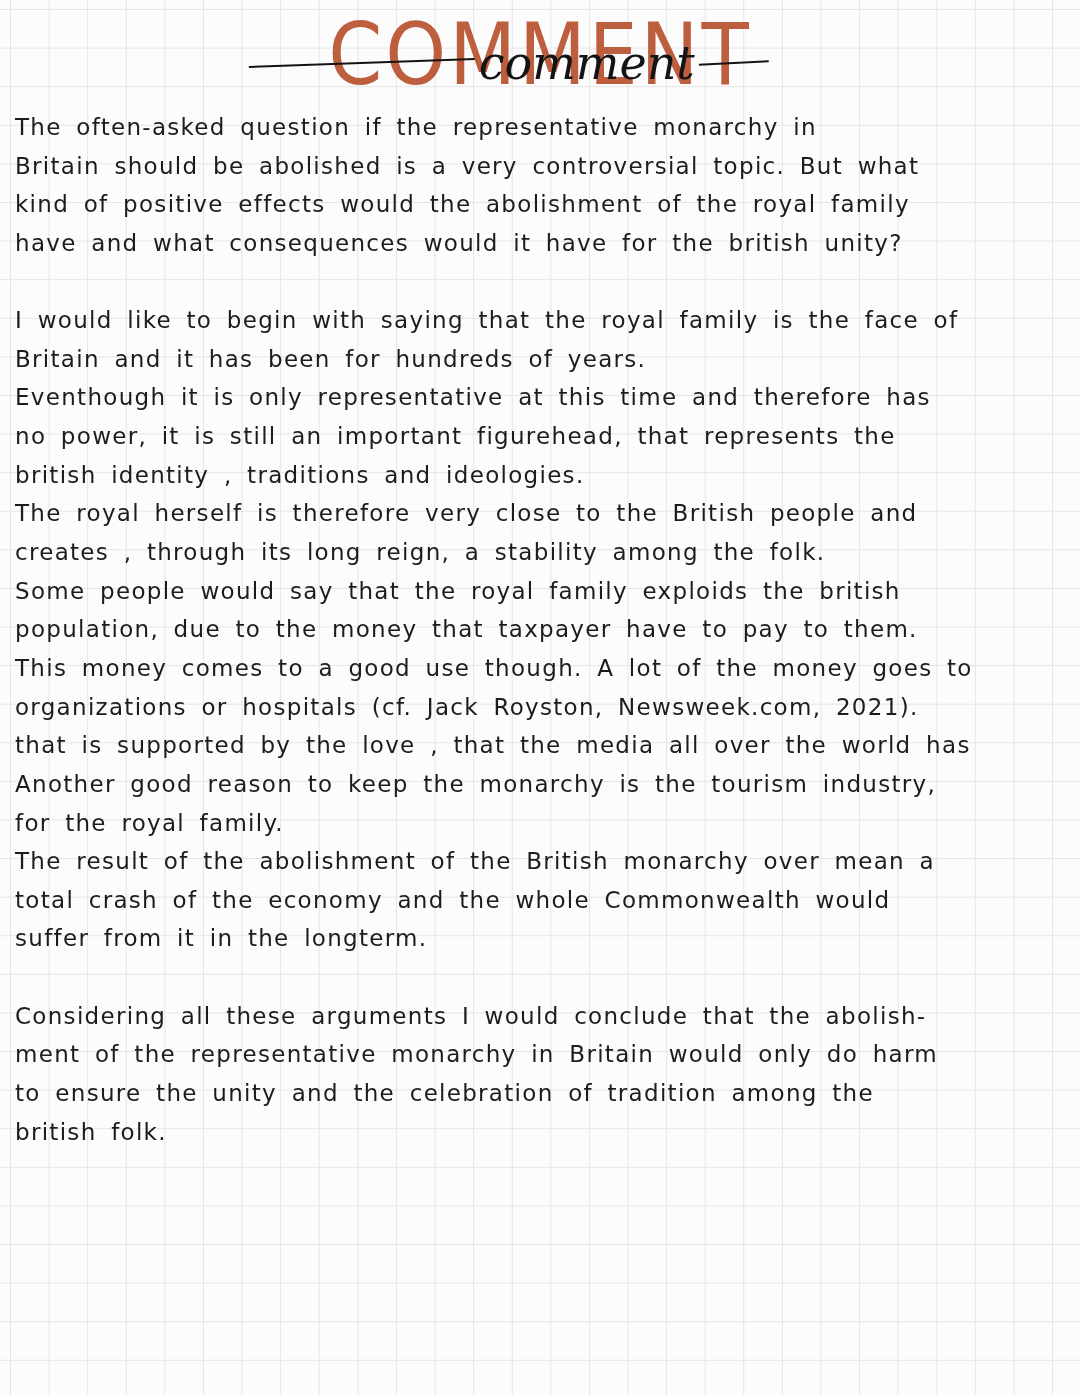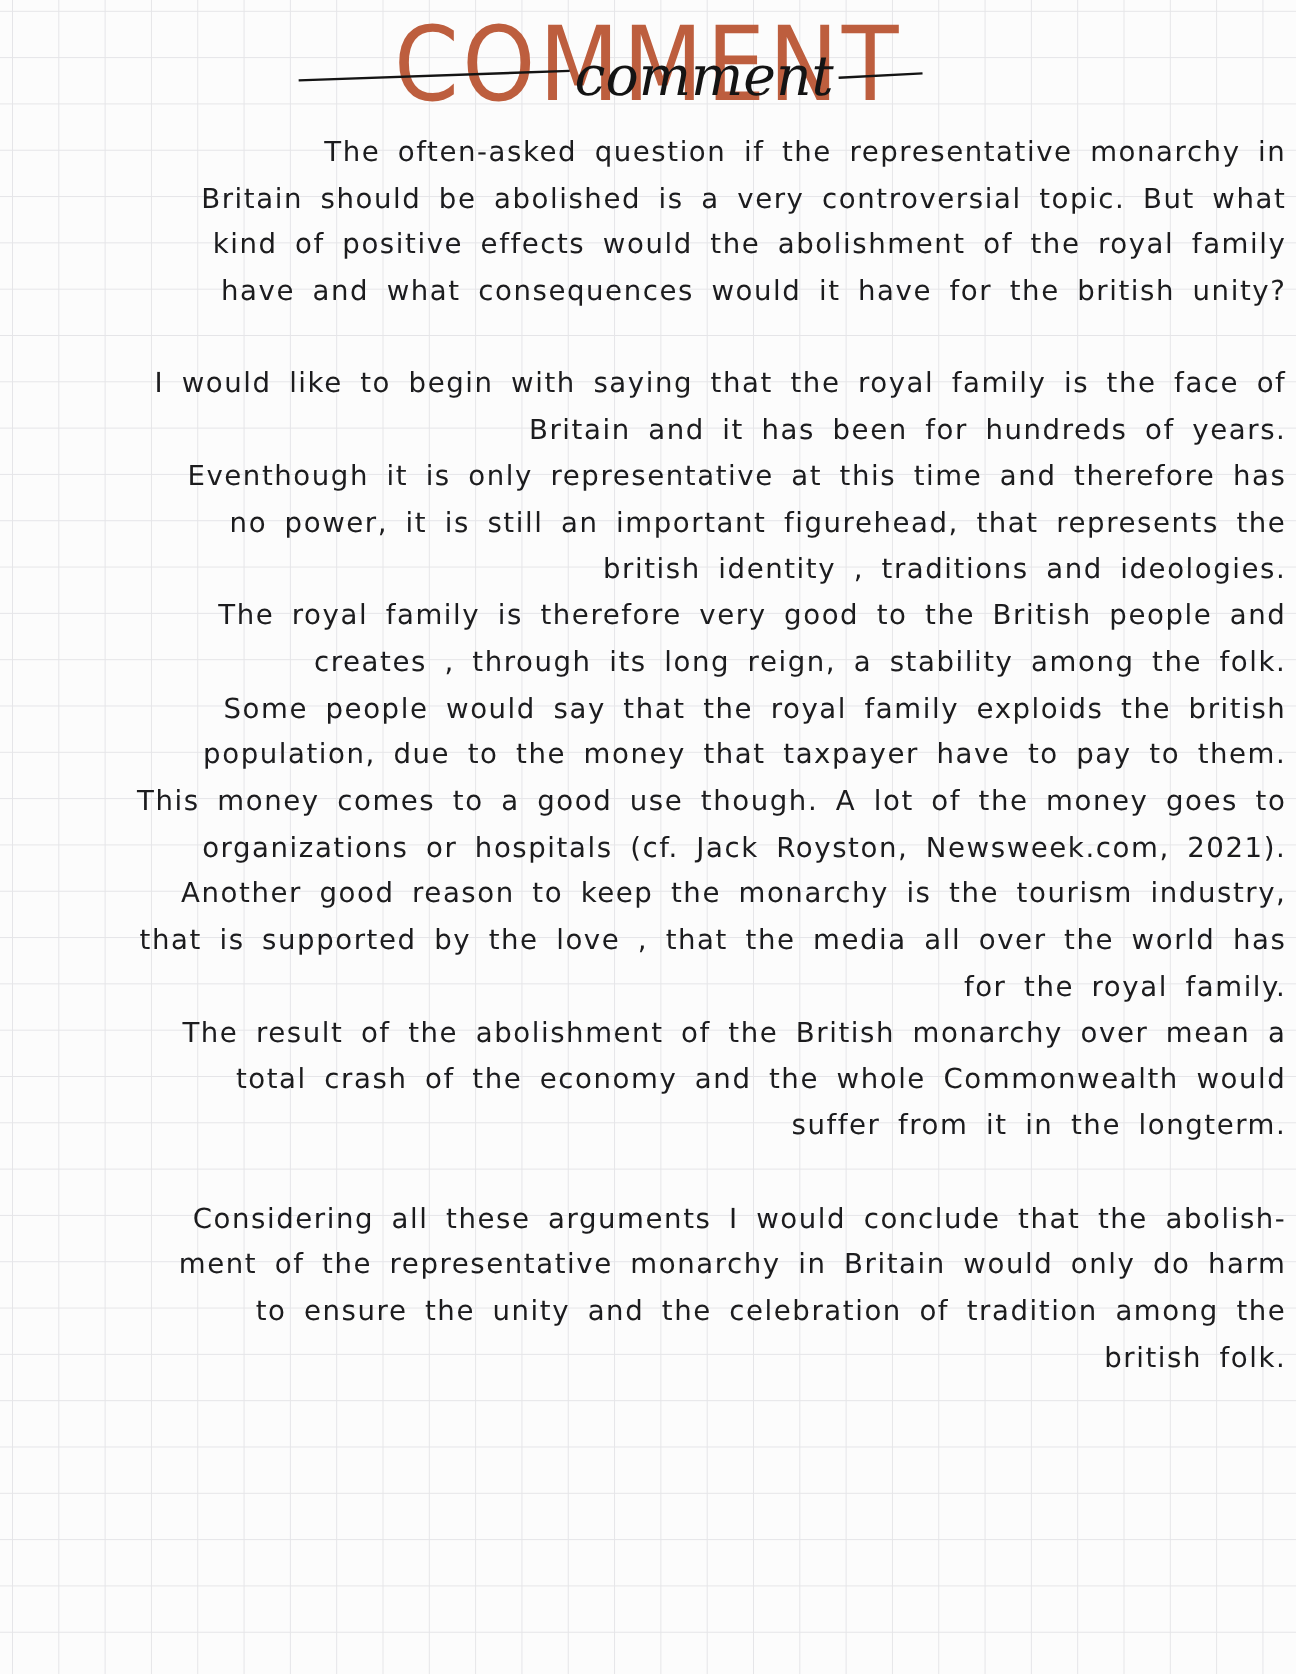--- a/index.html
+++ b/index.html
@@ -72,26 +72,25 @@
   .essay {
     position: absolute;
     top: 108px;
     left: 15px;
     right: 8px;
     color: var(--ink);
     font-size: 23px;
     letter-spacing: 1.3px;
     word-spacing: 6px;
   }
-  .paragraph + .paragraph { margin-top: 38.65px; margin-left: 48px; }
+  .paragraph + .paragraph { margin-top: 38.65px; }
   .text-line {
     height: 38.65px;
     line-height: 38.65px;
     white-space: nowrap;
-    text-align: right;
   }
 </style>
 </head>
 <body>
 
 <div class="page">
 
   <div class="title-wrap">
     <span class="title-block">COMMENT</span>
     <span class="title-script">
@@ -107,28 +106,28 @@
         <div class="text-line">Britain  should be abolished is a very controversial topic. But what</div>
         <div class="text-line">kind of positive effects would the abolishment of the royal family</div>
         <div class="text-line">have and what consequences would it have for the british unity?</div>
       </div>
       <div class="paragraph">
         <div class="text-line">I would like to begin with saying that the royal family is the face of</div>
         <div class="text-line">Britain and it has been for hundreds of years.</div>
         <div class="text-line">Eventhough  it is  only representative at this time and therefore has</div>
         <div class="text-line">no power, it is still  an important figurehead, that represents the</div>
         <div class="text-line">british  identity , traditions and ideologies.</div>
-        <div class="text-line">The royal family is therefore very good to the British people  and</div>
+        <div class="text-line">The royal herself is therefore very close to the British people  and</div>
         <div class="text-line">creates , through  its  long reign, a stability  among the folk.</div>
         <div class="text-line">Some people would say that the royal family exploids  the british</div>
         <div class="text-line">population, due to the money that taxpayer  have to pay to them.</div>
         <div class="text-line">This money comes to a good use though. A lot of the money  goes to</div>
         <div class="text-line">organizations or hospitals (cf. Jack Royston, Newsweek.com, 2021).</div>
+        <div class="text-line">that  is supported by the love , that the media all over the world has</div>
         <div class="text-line">Another good reason to keep the monarchy is the tourism industry,</div>
-        <div class="text-line">that  is supported by the love , that the media all over the world has</div>
         <div class="text-line">for the royal family.</div>
         <div class="text-line">The result of the abolishment of the British monarchy over mean a</div>
         <div class="text-line">total crash of the economy and the whole Commonwealth would</div>
         <div class="text-line">suffer from it in the longterm.</div>
       </div>
       <div class="paragraph">
         <div class="text-line">Considering all these arguments I would conclude that the abolish-</div>
         <div class="text-line">ment of the representative monarchy in Britain would only do harm</div>
         <div class="text-line">to ensure the unity and the celebration of tradition among the</div>
         <div class="text-line">british folk.</div>

